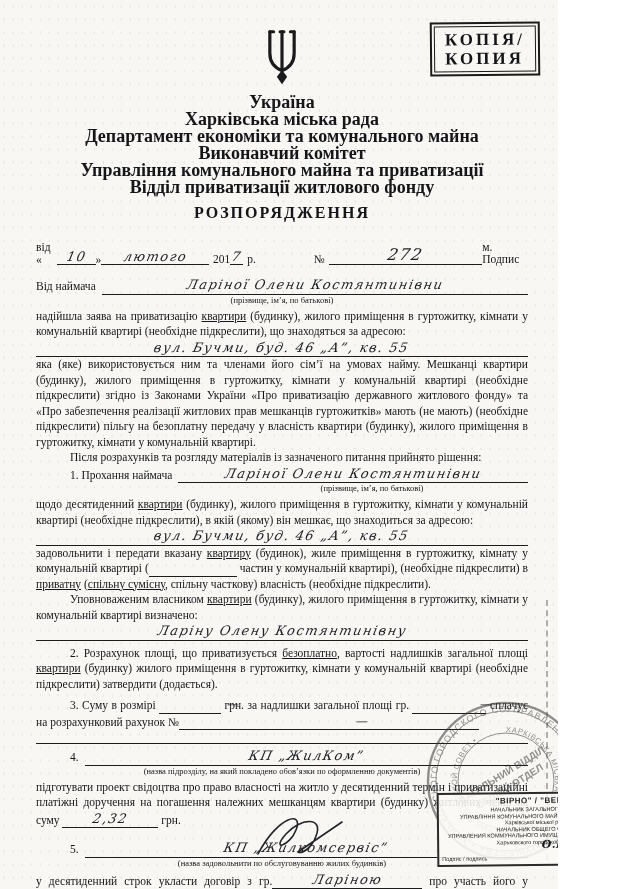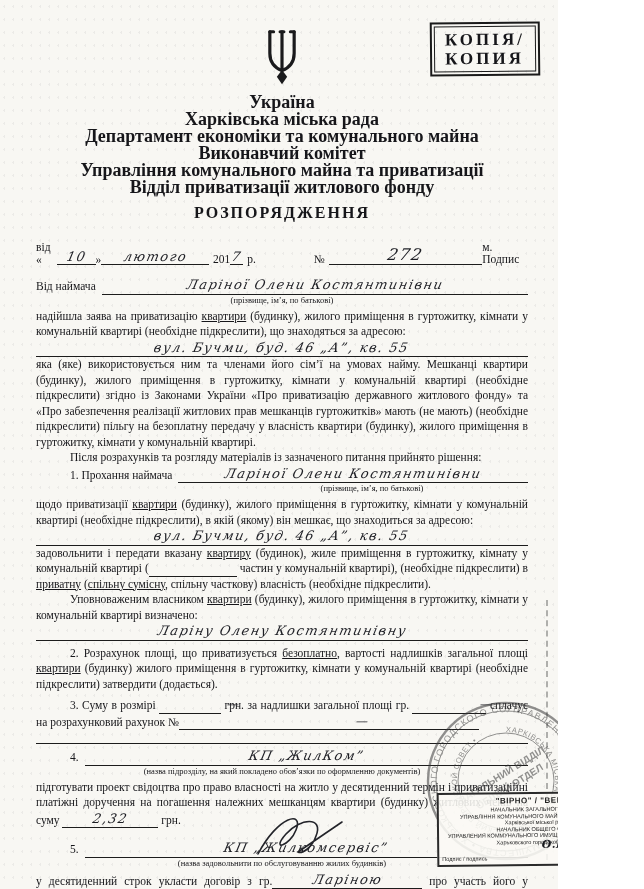--- a/index.html
+++ b/index.html
@@ -127,21 +127,21 @@
 
       <p>яка (яке) використовується ним та членами його сім’ї на умовах найму. Мешканці квартири (будинку), жилого приміщення в гуртожитку, кімнати у комунальній квартирі (необхідне підкреслити) згідно із Законами України «Про приватизацію державного житлового фонду» та «Про забезпечення реалізації житлових прав мешканців гуртожитків» мають (не мають) (необхідне підкреслити) пільгу на безоплатну передачу у власність квартири (будинку), жилого приміщення в гуртожитку, кімнати у комунальній квартирі.</p>
       <p class="ind">Після розрахунків та розгляду матеріалів із зазначеного питання прийнято рішення:</p>
 
       <div class="fillrow" style="padding-left:34px;">
         <span>1. Прохання наймача</span>
         <span class="fill" style="margin-left:6px;"><span class="hw">Ларіної Олени Костянтинівни</span></span>
       </div>
       <div class="cap" style="margin-left:180px;">(прізвище, ім’я, по батькові)</div>
 
-      <p><span>щодо приватизації </span><span class="ul">квартири</span><span> (будинку), жилого приміщення в гуртожитку, кімнати у комунальній квартирі (необхідне підкреслити), в якій (якому) він мешкає, що знаходиться за адресою:</span></p>
+      <p><span>щодо десятиденний </span><span class="ul">квартири</span><span> (будинку), жилого приміщення в гуртожитку, кімнати у комунальній квартирі (необхідне підкреслити), в якій (якому) він мешкає, що знаходиться за адресою:</span></p>
       <div class="fillrow">
         <span class="fill"><span class="hw">вул. Бучми, буд. 46 „А”, кв. 55</span></span>
       </div>
 
       <p><span>задовольнити і передати вказану </span><span class="ul">квартиру</span><span> (будинок), жиле приміщення в гуртожитку, кімнату у комунальній квартирі (</span><span class="fill" style="width:88px;"></span><span> частин у комунальній квартирі), (необхідне підкреслити) в </span><span class="ul">приватну</span><span> (</span><span class="ul">спільну сумісну,</span><span> спільну часткову) власність (необхідне підкреслити).</span></p>
 
       <p class="ind"><span>Уповноваженим власником </span><span class="ul">квартири</span><span> (будинку), жилого приміщення в гуртожитку, кімнати у комунальній квартирі визначено:</span></p>
       <div class="fillrow">
         <span class="fill"><span class="hw">Ларіну Олену Костянтинівну</span></span>
       </div>

